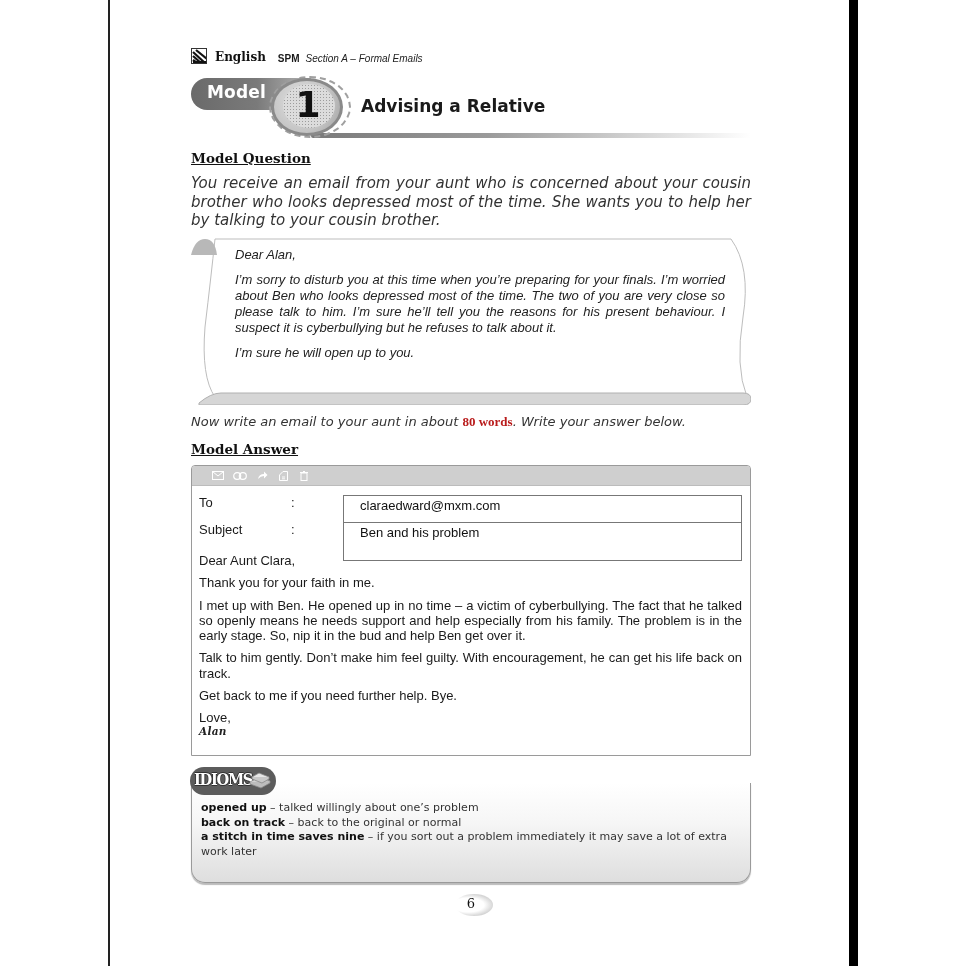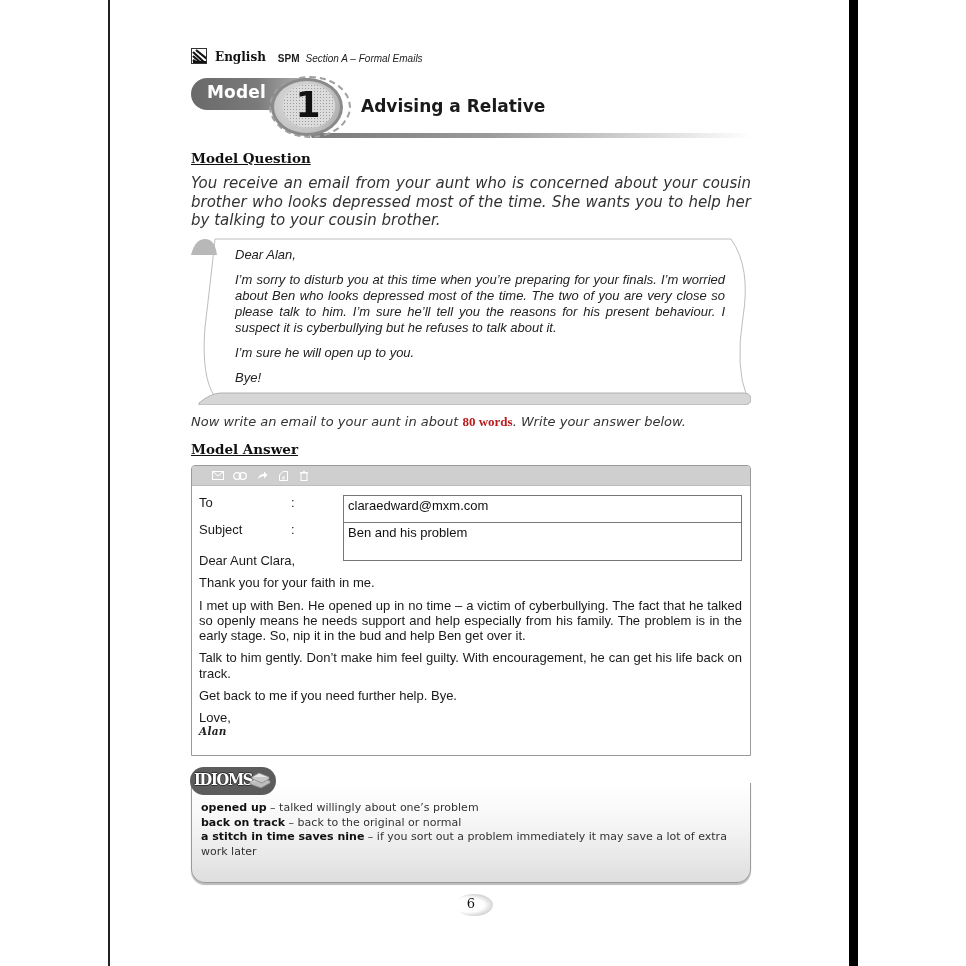--- a/index.html
+++ b/index.html
@@ -49,21 +49,21 @@
     .instruction b { font-style: normal; font-family: Liberation Serif, serif; color: #b91c1c; }
 
     
     .email { position: absolute; left: 191px; top: 465px; width: 560px; height: 291px; border: 1.5px solid #9a9a9a; border-radius: 4px 4px 0 0; background: #fff; }
     .email-toolbar { height: 20px; background: #cfcfcf; border-bottom: 1px solid #bcbcbc; display: flex; align-items: center; gap: 9px; padding-left: 20px; border-radius: 3px 3px 0 0; }
     .tb-icon { width: 12px; height: 10px; display: flex; align-items: center; justify-content: center; }
     .email-body { padding: 9px 8px 0 7px; font-family: "Liberation Sans", sans-serif; font-size: 13px; color: #1a1a1a; }
     .field-row { display: flex; height: 23px; margin-bottom: 4px; gap: 44px; }
     .field-label { width: 48px; }
     .field-colon { width: 8px; text-align: left; }
-    .field-input { flex: 1; height: 39px; border: 1px solid #777; padding: 2px 4px; font-family: "Liberation Sans", sans-serif; font-size: 13px; color: #111; background: #fff; line-height: 15px; }
+    .field-input { flex: 1; height: 39px; border: 1px solid #777; padding: 2px 16px; font-family: "Liberation Sans", sans-serif; font-size: 13px; color: #111; background: #fff; line-height: 15px; }
     .email-text p { margin-top: 7px; line-height: 15.3px; text-align: justify; }
     .email-text p.first { margin-top: 8px; }
     .signoff { margin-top: 7px; line-height: 15px; }
     .signature { font-family: "DejaVu Serif", serif; font-style: italic; font-weight: bold; font-size: 10.5px; color: #222; letter-spacing: 0.3px; }
 
     
     .idioms-badge { position: absolute; left: 190px; top: 767px; width: 86px; height: 28px; border-radius: 14px; background: #5c5c5c; }
     .idioms-label { position: absolute; left: 194px; top: 769px; font-family: "DejaVu Serif", serif; font-weight: bold; font-size: 17px; color: #fff; letter-spacing: -1.5px; transform: scaleX(0.86); transform-origin: left center;
       text-shadow: 1px 0 #333, -1px 0 #333, 0 1px #333, 0 -1px #333; }
     .books-icon { position: absolute; left: 248px; top: 770px; }
@@ -117,21 +117,20 @@
 <div class="scroll">
   <svg class="scroll-svg" width="560" height="168" viewBox="0 0 560 168">
     <path d="M24 2 L540 2 Q560 30 552 80 Q544 130 556 160 L24 160 Q10 140 14 90 Q20 40 24 2 Z" fill="#ffffff" stroke="#bdbdbd" stroke-width="1"></path>
     <path d="M0 18 Q4 2 14 2 Q24 2 26 18 Z" fill="#b8b8b8"></path>
     <path d="M8 166 Q20 156 30 156 L552 156 Q560 156 560 162 Q560 168 552 168 L8 168 Z" fill="#d6d6d6" stroke="#b0b0b0" stroke-width="1"></path>
   </svg>
   <div class="scroll-content">
     <p>Dear Alan,</p>
     <p>I’m sorry to disturb you at this time when you’re preparing for your finals. I’m worried about Ben who looks depressed most of the time. The two of you are very close so please talk to him. I’m sure he’ll tell you the reasons for his present behaviour. I suspect it is cyberbullying but he refuses to talk about it.</p>
     <p>I’m sure he will open up to you.</p>
-    <p>Bye!</p>
   </div>
 </div>
 
 <div class="instruction">
   <span>Now write an email to your aunt in about </span><b>80 words</b><span>. Write your answer below.</span>
 </div>
 
 <div class="section-heading" style="top:441px;">Model Answer</div>
 
 <div class="email">

